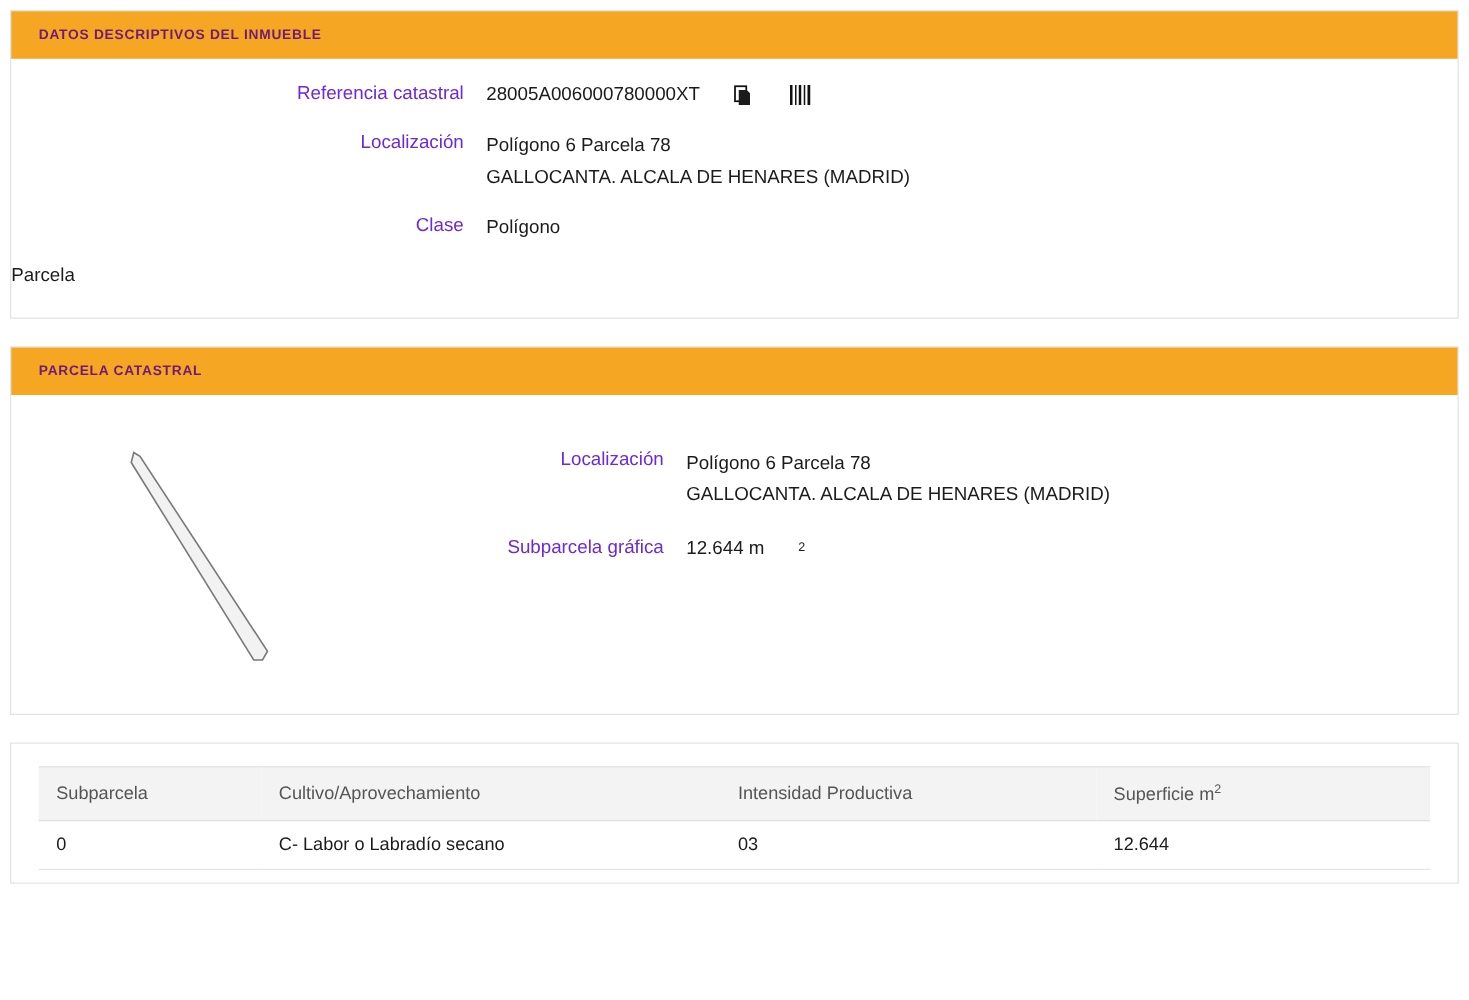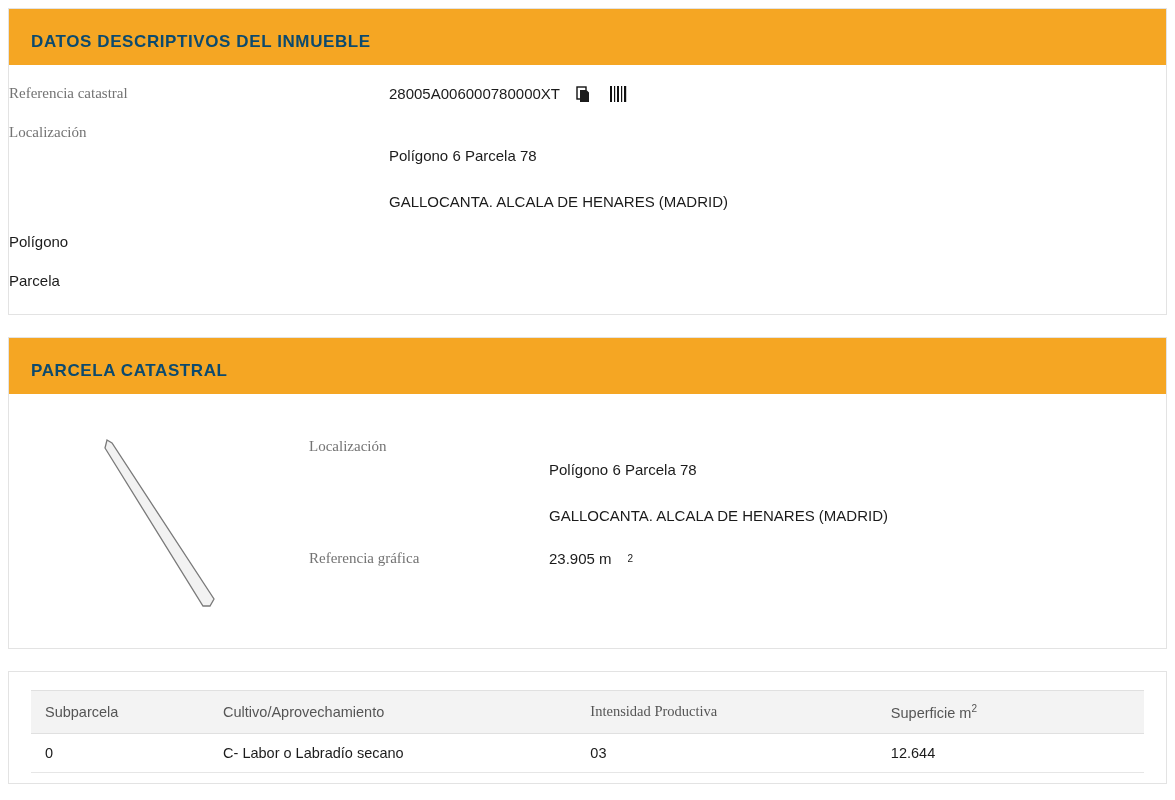--- a/index.html
+++ b/index.html
@@ -19,57 +19,56 @@
     padding: 8px 8px 0 8px;
   }
   
   .panel {
     border: 1px solid #e3e3e3;
     background: #ffffff;
     margin-bottom: 22px;
   }
   .panel-header {
     background: #f5a623;
-    color: #0c4a6e;
-    font-size: 17px;
+    color: #701a75;
+    font-size: 11px;
     font-weight: bold;
     letter-spacing: 0.6px;
-    padding: 23px 0 13px 22px;
+    padding: 13px 0 13px 22px;
     text-transform: uppercase;
   }
   .panel-body {
     padding: 18px 0 20px 0;
   }
   
   .field-row {
     display: flex;
     align-items: flex-start;
     margin-bottom: 17px;
   }
   .field-row:last-child { margin-bottom: 2px; }
   .field-label {
     width: 380px;
-    text-align: left;
+    text-align: right;
     padding-right: 18px;
-    color: #737373;
+    color: #6d28d9;
     font-size: 15px;
     line-height: 20px;
     flex: 0 0 380px;
-    font-family: Liberation Serif, serif;
   }
   .field-value {
     color: #1b1b1b;
     font-size: 15px;
     line-height: 22px;
     display: flex;
     align-items: center;
-    gap: 16px;
+    gap: 27px;
   }
   .field-value .lines { display: block; }
-  .field-value .lines div { line-height: 25px; margin-top: 21px; }
+  .field-value .lines div { line-height: 25px; }
 
   
   .icon-btn {
     display: inline-block;
     line-height: 0;
     cursor: pointer;
   }
   .icon-copy svg { display: block; }
   .icon-barcode svg { display: block; }
 
@@ -110,21 +109,21 @@
     border-top: 1px solid #e0e0e0;
     border-bottom: 1px solid #e0e0e0;
   }
   table.cultivo tbody td {
     color: #1b1b1b;
     padding: 11px 10px 11px 14px;
     border-bottom: 1px solid #e6e6e6;
   }
   .col-sub   { width: 16%; }
   .col-cult  { width: 33%; }
-  .col-int   { width: 27%; font-family: Liberation Serif, serif; }
+  .col-int   { width: 27%; }
   .col-sup   { width: 24%; }
 </style>
 </head>
 <body>
 
 <div class="page">
 
   <div class="panel">
     <div class="panel-header">DATOS DESCRIPTIVOS DEL INMUEBLE</div>
     <div class="panel-body">
@@ -156,20 +155,21 @@
         <div class="field-label">Localización</div>
         <div class="field-value">
           <span class="lines">
             <div>Polígono 6 Parcela 78</div>
             <div>GALLOCANTA. ALCALA DE HENARES (MADRID)</div>
           </span>
         </div>
       </div>
 
       <div class="field-row">
+        <div class="field-label">Clase</div>
         <div class="field-value">Polígono</div>
       </div>
 
       <div class="field-row">
         <div class="field-value">Parcela</div>
       </div>
 
     </div>
   </div>
 
@@ -189,23 +189,23 @@
             <div class="field-label">Localización</div>
             <div class="field-value">
               <span class="lines">
                 <div>Polígono 6 Parcela 78</div>
                 <div>GALLOCANTA. ALCALA DE HENARES (MADRID)</div>
               </span>
             </div>
           </div>
 
           <div class="field-row">
-            <div class="field-label">Referencia gráfica</div>
+            <div class="field-label">Subparcela gráfica</div>
             <div class="field-value">
-              <span>23.905 m</span>
+              <span>12.644 m</span>
                 <sup>2</sup>
             </div>
           </div>
         </div>
 
       </div>
     </div>
   </div>
 
   <div class="panel">

